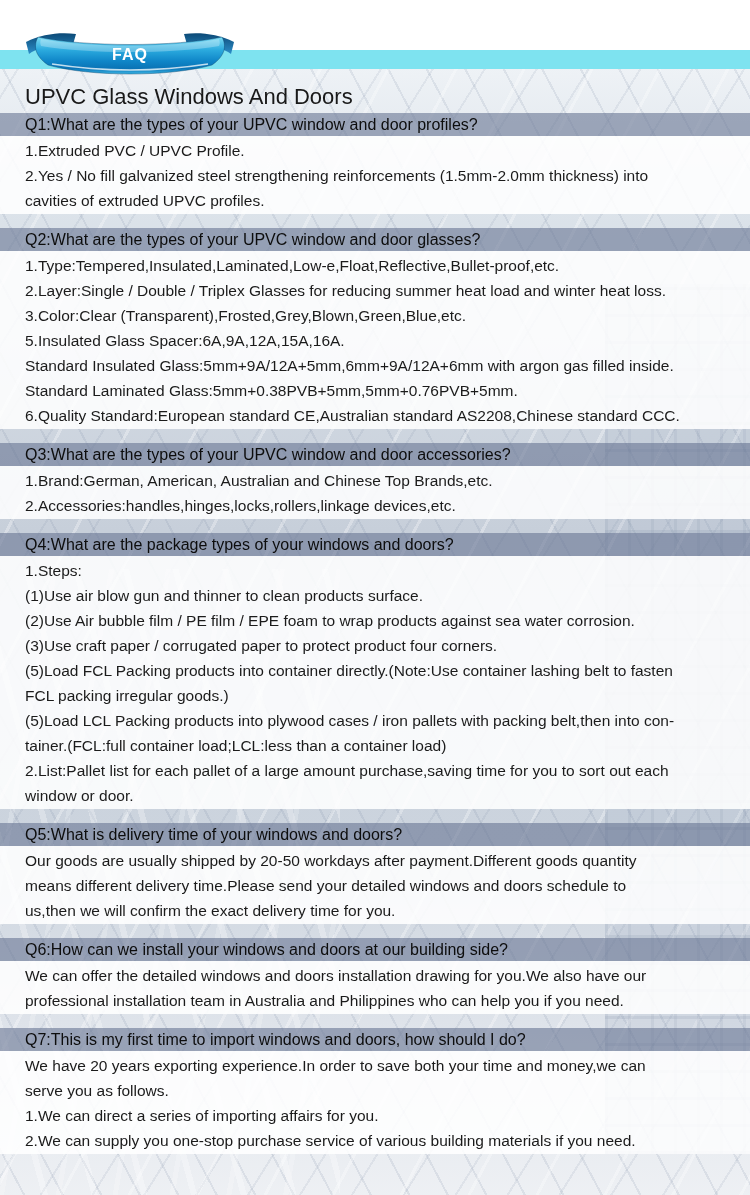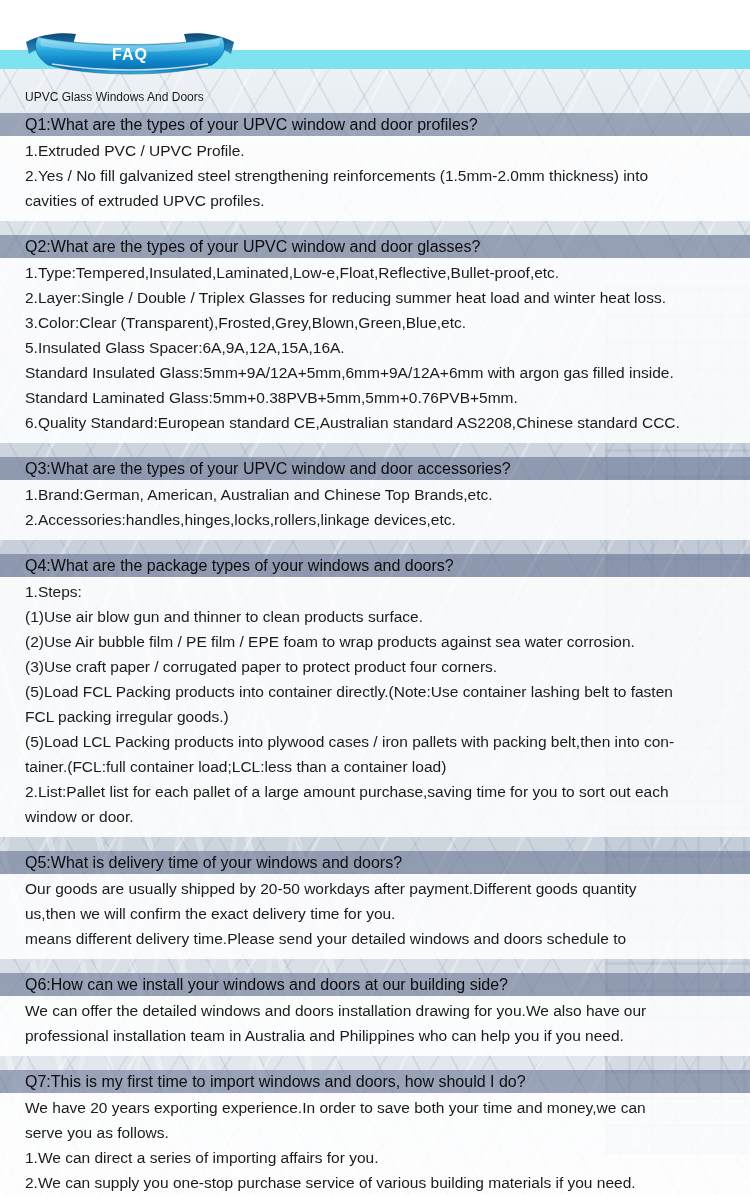--- a/index.html
+++ b/index.html
@@ -31,32 +31,32 @@
     background:
       repeating-linear-gradient(75deg, rgba(255,255,255,0.55) 0 6px, transparent 6px 48px),
       repeating-linear-gradient(-80deg, rgba(255,255,255,0.40) 0 5px, transparent 5px 56px);
     opacity:.5;
   }
   .band-white{position:absolute;top:0;left:0;width:750px;height:21px;background:#ffffff;z-index:2;}
   .band-cyan{position:absolute;top:21px;left:0;width:750px;height:19px;background:#7ee3f0;z-index:2;}
   .ribbon{position:absolute;top:3px;left:24px;width:212px;height:44px;z-index:3;}
   .content{position:absolute;top:40px;left:0;width:750px;z-index:1;}
   .page-title{
-    margin:17px 0 5px 25px;font-size:12px;line-height:22px;color:#191919;
+    margin:17px 0 5px 25px;font-size:22px;line-height:22px;color:#191919;
   }
   .q-section{margin-bottom:14px;}
   .q-bar{
     background:rgba(104,117,147,0.60);
     padding:2px 0 2px 25px;
     font-size:16px;line-height:19px;color:#0d0d0d;
     white-space:nowrap;overflow:hidden;
   }
   .q-body{
     background:rgba(255,255,255,0.87);
-    padding:2px 8px 8px 25px;
+    padding:2px 8px 1px 25px;
   }
   .q-line{
     font-size:15.5px;line-height:25px;color:#1b1b1b;
     white-space:nowrap;overflow:hidden;
   }
 </style>
 </head>
 <body>
 
 <div class="page">
@@ -132,22 +132,22 @@
             <div class="q-line">(5)Load LCL Packing products into plywood cases / iron pallets with packing belt,then into con-</div>
             <div class="q-line">tainer.(FCL:full container load;LCL:less than a container load)</div>
             <div class="q-line">2.List:Pallet list for each pallet of a large amount purchase,saving time for you to sort out each</div>
             <div class="q-line">window or door.</div>
           </div>
         </div>
         <div class="q-section">
           <div class="q-bar">Q5:What is delivery time of your windows and doors?</div>
           <div class="q-body">
             <div class="q-line">Our goods are usually shipped by 20-50 workdays after payment.Different goods quantity</div>
+            <div class="q-line">means different delivery time.Please send your detailed windows and doors schedule to</div>
             <div class="q-line">us,then we will confirm the exact delivery time for you.</div>
-            <div class="q-line">means different delivery time.Please send your detailed windows and doors schedule to</div>
           </div>
         </div>
         <div class="q-section">
           <div class="q-bar">Q6:How can we install your windows and doors at our building side?</div>
           <div class="q-body">
             <div class="q-line">We can offer the detailed windows and doors installation drawing for you.We also have our</div>
             <div class="q-line">professional installation team in Australia and Philippines who can help you if you need.</div>
           </div>
         </div>
         <div class="q-section">

